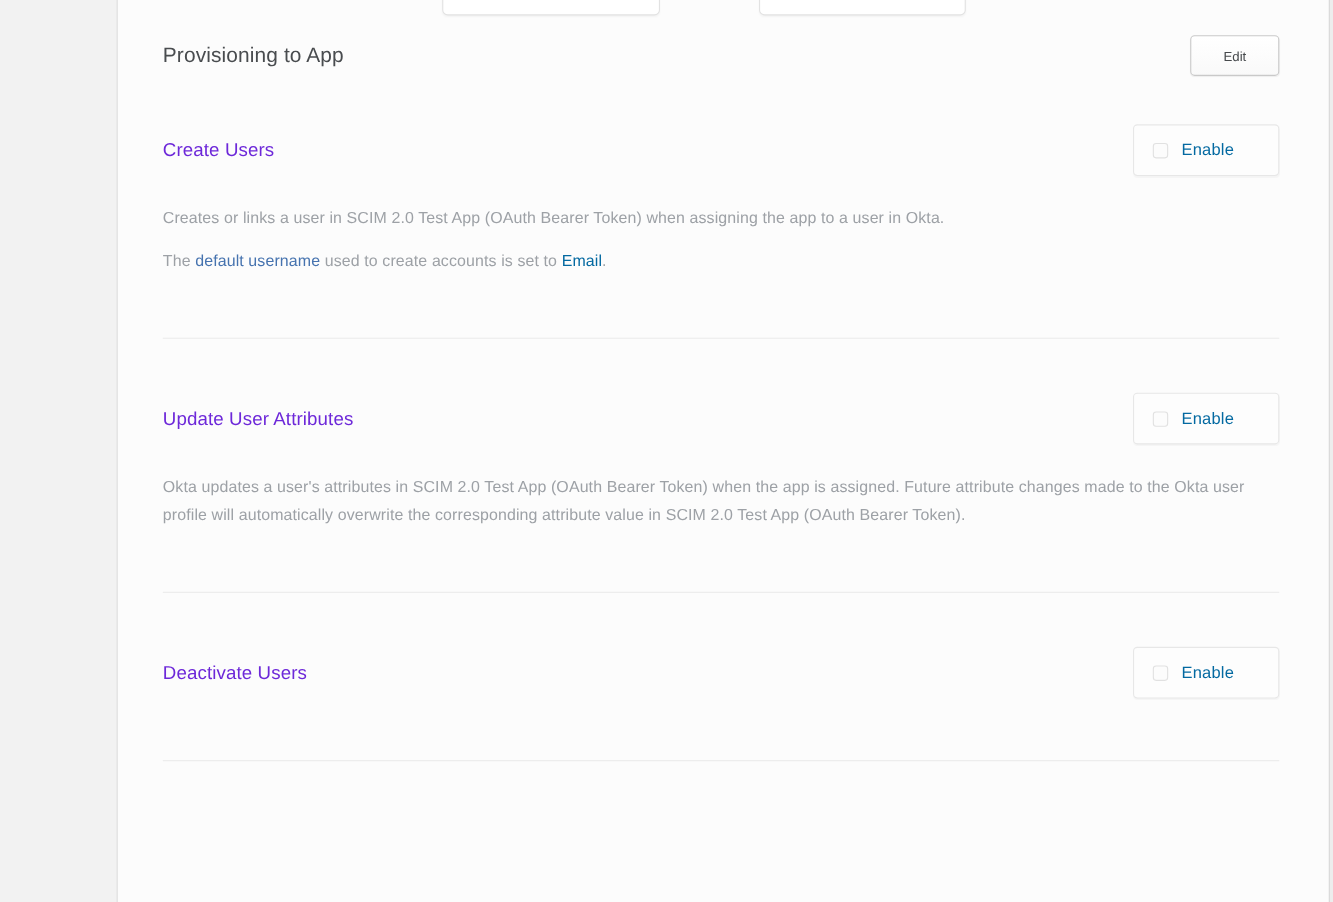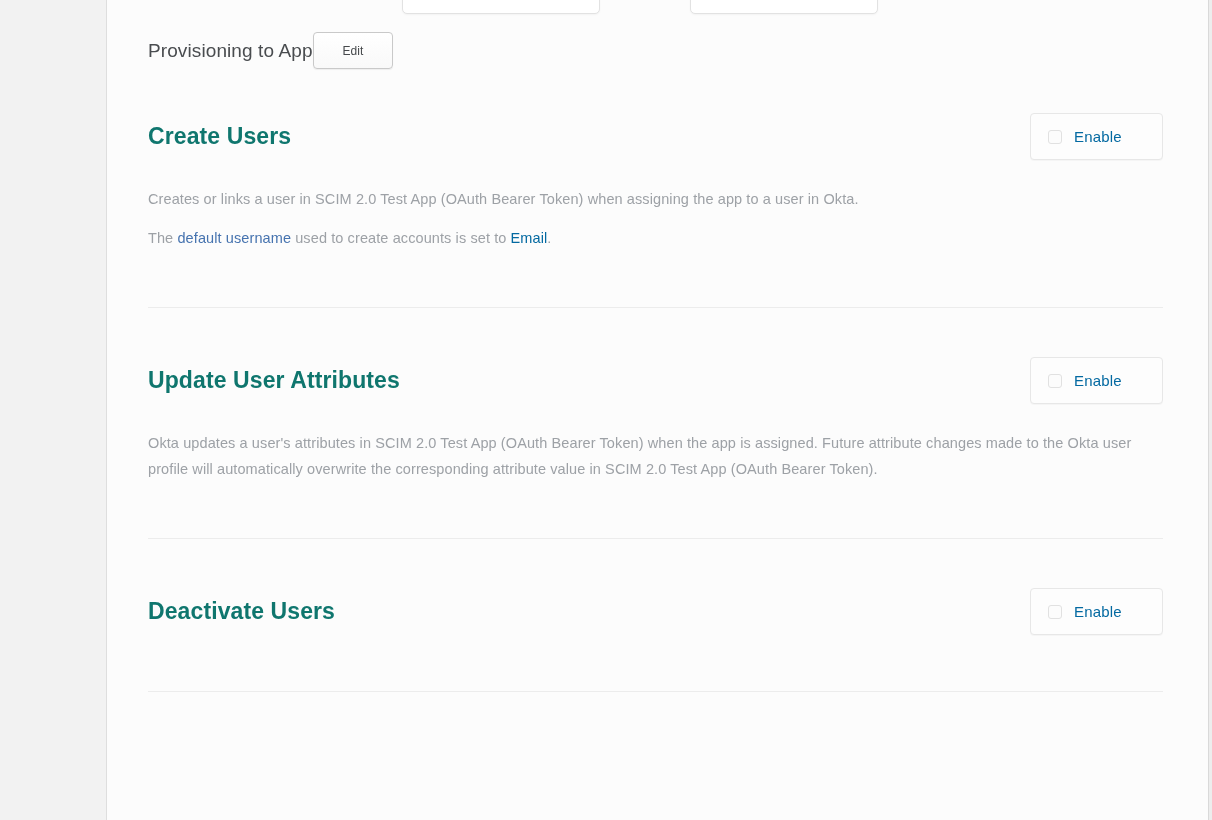--- a/index.html
+++ b/index.html
@@ -39,20 +39,21 @@
     box-shadow: 0 1px 2px rgba(0,0,0,0.04);
   }
   .cutoff-box.b1 { left: 294px; width: 198px; }
   .cutoff-box.b2 { left: 582px; width: 188px; }
 
   .panel-header {
     margin-top: 32px;
     height: 37px;
     display: flex;
     align-items: center;
+    justify-content: space-between;
   }
   .panel-header h2 {
     font-size: 19px;
     font-weight: 400;
     color: #494c4f;
     letter-spacing: 0.1px;
   }
   .edit-btn {
     height: 37px;
     padding: 0 29px;
@@ -67,23 +68,23 @@
   }
   .section-head {
     display: flex;
     align-items: center;
     justify-content: space-between;
     height: 47px;
   }
   .section-head.first { margin-top: 44px; }
   .section-head.after-divider { margin-top: 49px; }
   .section-head h3 {
-    font-size: 23px;
-    font-weight: 700;
-    color: #0f766e;
+    font-size: 17px;
+    font-weight: 400;
+    color: #6d28d9;
     letter-spacing: 0.1px;
   }
   .enable-btn {
     height: 47px;
     min-width: 133px;
     display: flex;
     align-items: center;
     padding: 0 24px 0 17px;
     background: #fdfdfd;
     border: 1px solid #e7e7e7;

